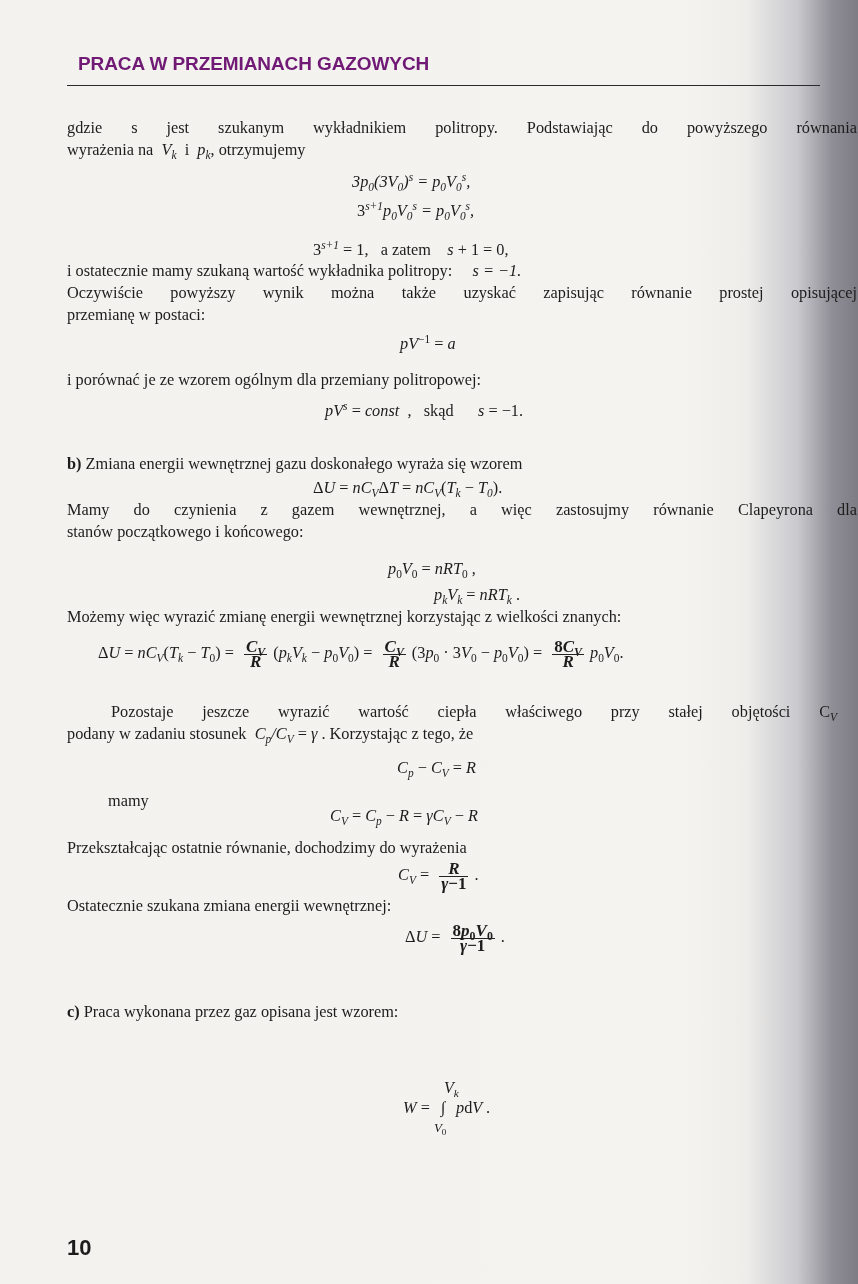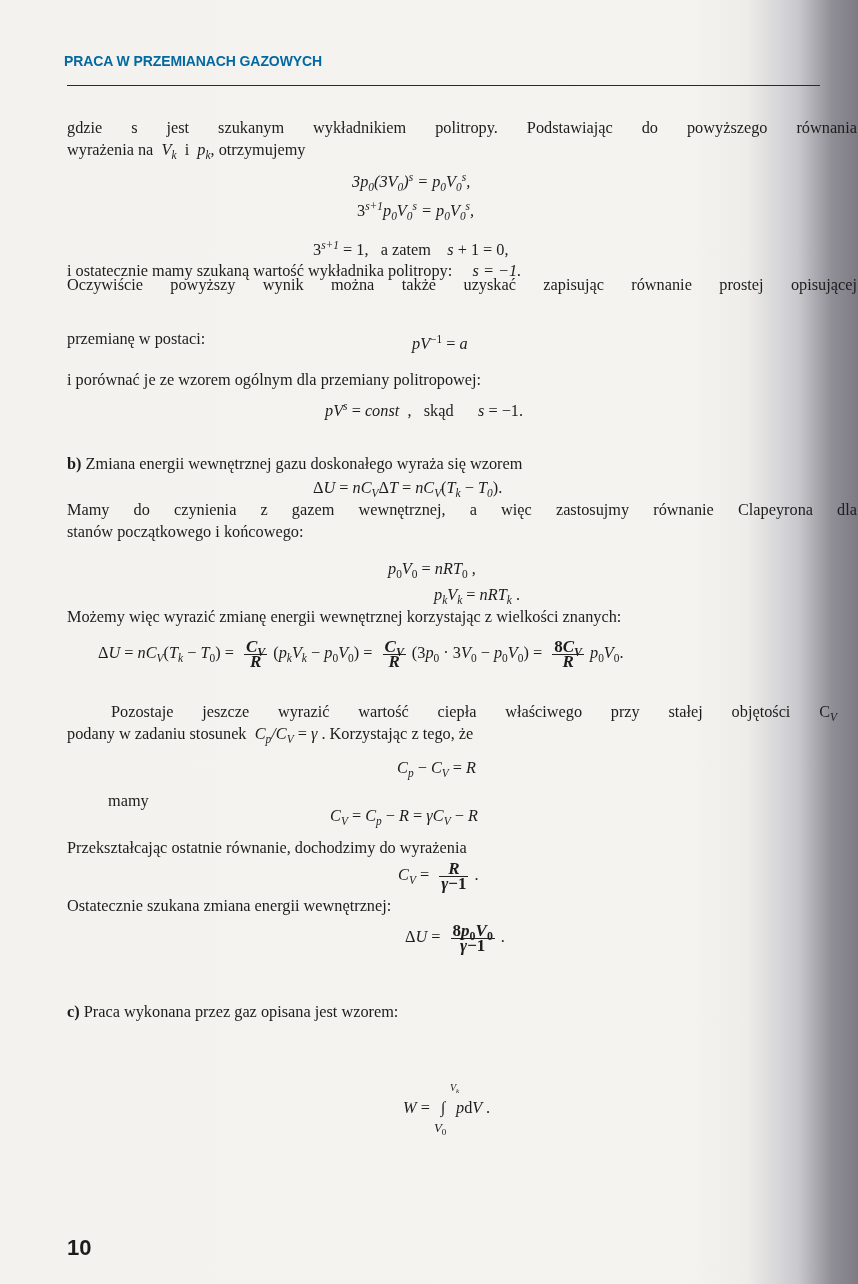--- a/index.html
+++ b/index.html
@@ -3,38 +3,38 @@
 <meta charset="utf-8">
 <style>
   html, body { margin:0; padding:0; }
   body {
     width:858px; height:1284px; overflow:hidden; position:relative;
     background: linear-gradient(to right, #f3f2ee 0%, #f4f3f0 80%, #eeedea 87%, #c9c8cd 93%, #8f8e96 97%, #7d7c84 100%);
     font-family: "Liberation Serif", serif; color:#1c1c1c;
   }
   .page { position:absolute; left:0; top:0; width:858px; height:1284px; }
   .header {
-    position:absolute; left:64px; top:53px; width:753px;
-    font-family:"Liberation Sans", sans-serif; font-weight:bold; font-size:14px; letter-spacing:-0.1px; color:#0369a1;
+    position:absolute; left:78px; top:53px; width:753px;
+    font-family:"Liberation Sans", sans-serif; font-weight:bold; font-size:19px; letter-spacing:-0.1px; color:#701a75;
   }
   .rule { position:absolute; left:67px; top:85px; width:753px; height:0; border-top:1.6px solid #2a2a2a; }
   .ln { position:absolute; left:67px; font-size:16.3px; white-space:nowrap; line-height:20px; }
   .just { width:790px; text-align:justify; text-align-last:justify; }
   .eq { position:absolute; font-size:16.3px; white-space:nowrap; line-height:20px; font-style:italic; }
   .eq .r { font-style:normal; }
   sub, sup { font-size:70%; line-height:0; }
   sub { vertical-align:-0.35em; }
   sup { vertical-align:0.55em; }
   .frac { display:inline-block; vertical-align:middle; text-align:center; font-size:17px; line-height:14px; margin:0 6px;font-weight:bold; }
   .frac .num { display:block; padding:0 2px; }
   .frac .den { display:block; border-top:1px solid #222; padding:0 2px; }
   .bold { font-weight:bold; }
   .pagenum { position:absolute; left:67px; top:1235px; font-family:"Liberation Sans", sans-serif; font-weight:bold; font-size:22px; }
   .integral { display:inline-block; position:relative; width:18px; text-align:center; }
-  .integral .up { position:absolute; top:-20px; left:16px; font-size:10px; }
+  .integral .up { position:absolute; top:-20px; left:10px; font-size:16px; }
   .integral .lo { position:absolute; top:20px; left:0px; font-size:13px; }
 </style>
 </head>
 <body>
 
 <div class="page">
 
   <div class="header">PRACA W PRZEMIANACH GAZOWYCH</div>
   <div class="rule"></div>
 
@@ -46,24 +46,24 @@
   </div>
 
   <div class="eq" style="left:352px; top:172px;">3<i>p</i><sub>0</sub>(3<i>V</i><sub>0</sub>)<sup>s</sup> = <i>p</i><sub>0</sub><i>V</i><sub>0</sub><sup>s</sup>,</div>
   <div class="eq" style="left:357px; top:201px;"><span class="r">3</span><sup>s+1</sup><i>p</i><sub>0</sub><i>V</i><sub>0</sub><sup>s</sup> = <i>p</i><sub>0</sub><i>V</i><sub>0</sub><sup>s</sup>,</div>
   <div class="eq" style="left:313px; top:240px;"><span class="r">3</span><sup>s+1</sup> <span class="r">= 1,&nbsp;&nbsp; <span>a  zatem</span>&nbsp;&nbsp;&nbsp;</span> s <span class="r">+ 1 = 0,</span></div>
 
   <div class="ln" style="top:261px;">
     <span>i ostatecznie mamy szukaną wartość wykładnika politropy:</span>&nbsp;&nbsp;&nbsp;&nbsp;
     <i>s = −1.</i>
   </div>
-  <div class="ln just" style="top:275px;">Oczywiście powyższy wynik można także uzyskać zapisując równanie prostej opisującej</div>
-  <div class="ln" style="top:305px;margin-top:24px;">przemianę w postaci:</div>
+  <div class="ln just" style="top:283px;">Oczywiście powyższy wynik można także uzyskać zapisując równanie prostej opisującej</div>
+  <div class="ln" style="top:305px;">przemianę w postaci:</div>
 
-  <div class="eq" style="left:412px; top:334px;">pV<sup class="r">−1</sup> <span class="r">=</span> a</div>
+  <div class="eq" style="left:400px; top:334px;">pV<sup class="r">−1</sup> <span class="r">=</span> a</div>
 
   <div class="ln" style="top:370px;">i porównać je ze wzorem ogólnym dla przemiany politropowej:</div>
 
   <div class="eq" style="left:325px; top:401px;">pV<sup>s</sup> <span class="r">=</span> <span>const</span><span class="r">&nbsp; ,&nbsp;&nbsp; <span>skąd</span>&nbsp;&nbsp;&nbsp;&nbsp;&nbsp;</span> s <span class="r">= −1.</span></div>
 
   <div class="ln" style="top:454px;">
     <span class="bold">b)</span>
     <span>Zmiana energii wewnętrznej gazu doskonałego wyraża się wzorem</span>
   </div>
   <div class="eq" style="left:313px; top:478px;text-align:center;"><span class="r">Δ</span>U <span class="r">=</span> nC<sub>V</sub><span class="r">Δ</span>T <span class="r">=</span> nC<sub>V</sub><span class="r">(</span>T<sub>k</sub> <span class="r">−</span> T<sub>0</sub><span class="r">).</span></div>

